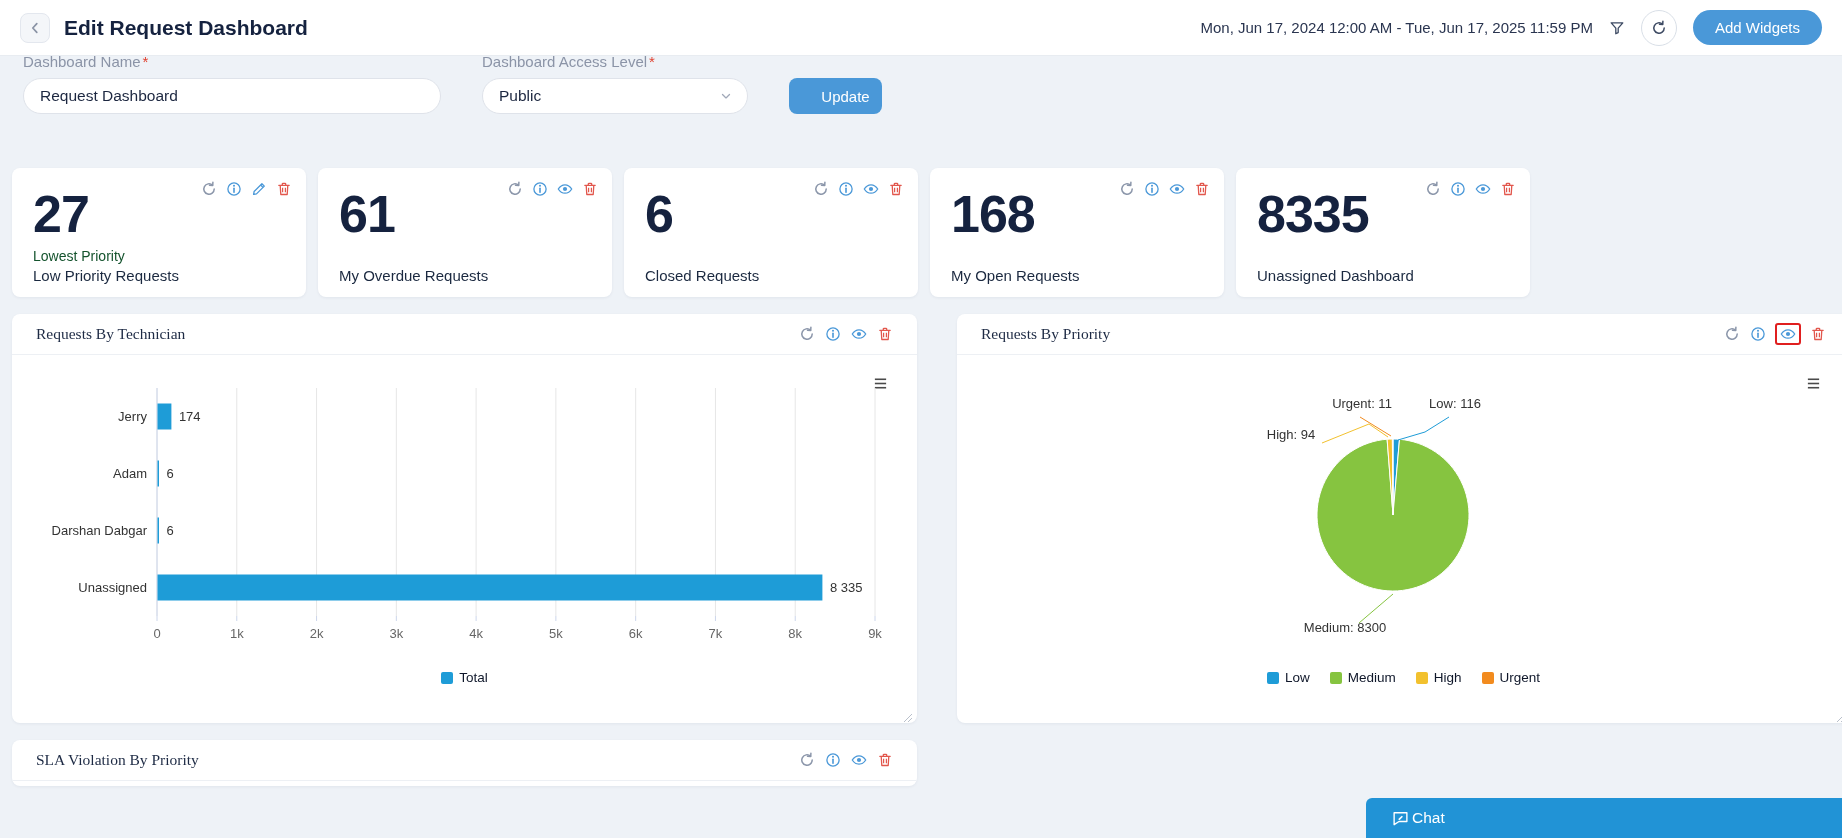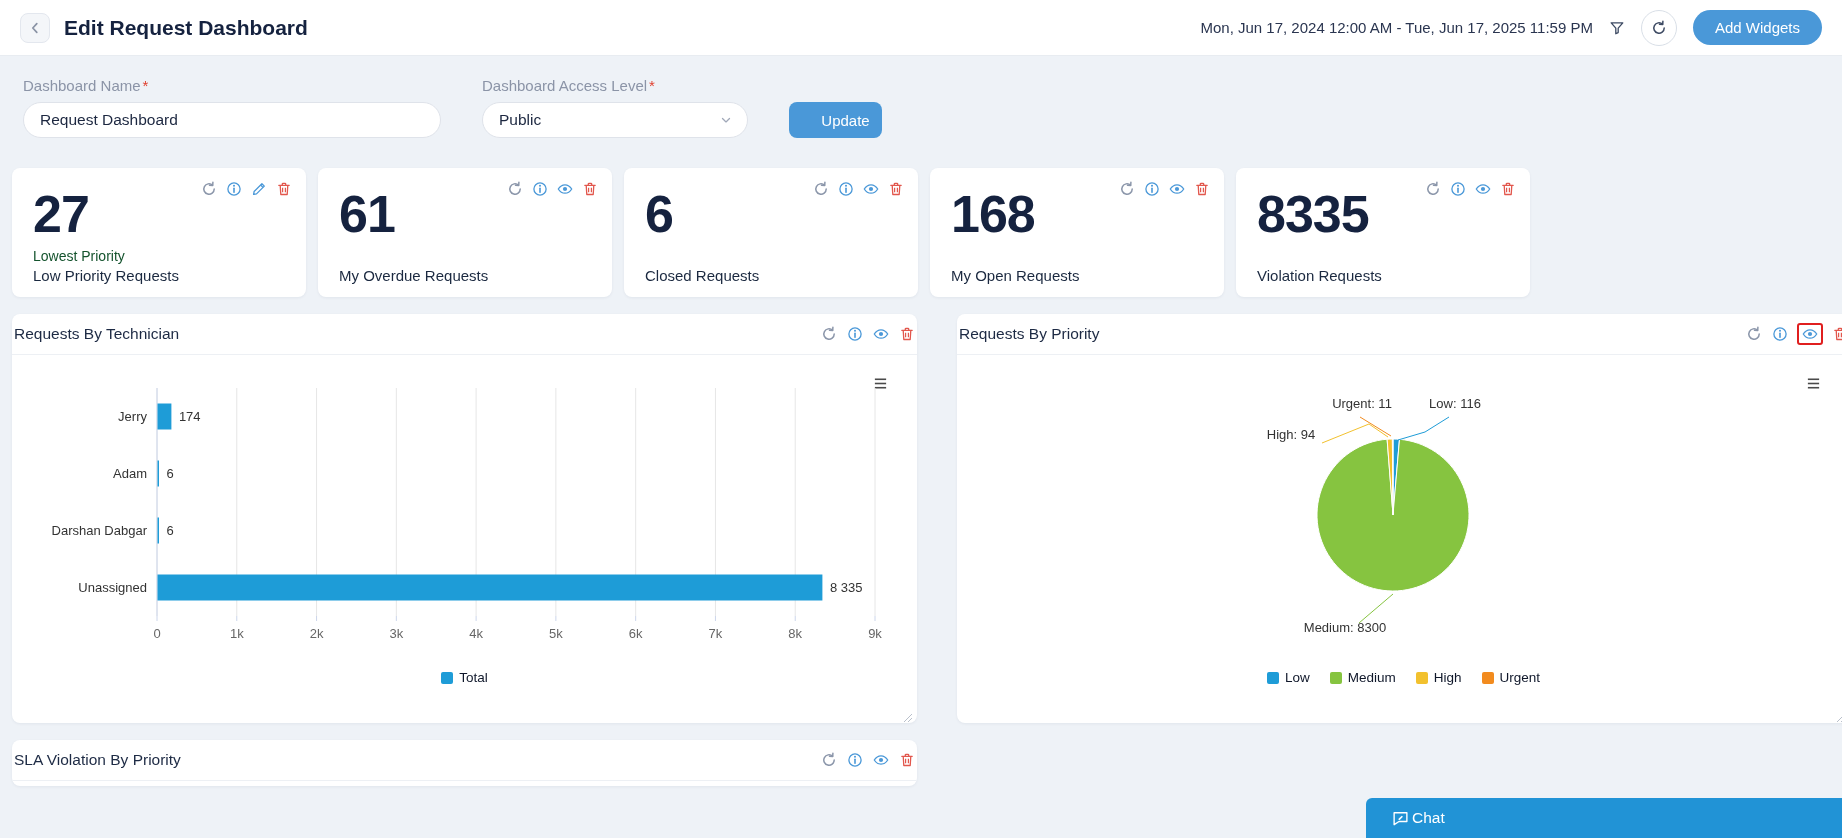--- a/index.html
+++ b/index.html
@@ -34,21 +34,21 @@
   .refresh-circle {
     width:36px; height:36px; border-radius:50%; border:1px solid #d9dfe7; background:#fff;
     display:flex; align-items:center; justify-content:center; color:#3d4a63; cursor:pointer;
   }
   .refresh-circle svg { width:16px; height:16px; }
   .btn { border:none; cursor:pointer; font-family:inherit; background:#4a98d8; color:#fff;padding-left:20px; }
   .btn-addwidgets { height:35px; padding:0 22px; border-radius:18px; font-size:15px;text-align:right; }
   .btn-update { position:absolute; left:789px; top:38px; height:36px; width:93px; border-radius:8px; font-size:15px; }
 
   
-  .form-section { position:absolute; top:64px; left:0; right:0; height:82px; }
+  .form-section { position:absolute; top:40px; left:0; right:0; height:82px; }
   .field-label { position:absolute; top:13px; font-size:15px; color:#8b94a7; }
   .req { color:#e0402f; margin-left:2px; }
   .name-label { left:23px; } .access-label { left:482px; }
   .text-input {
     position:absolute; left:23px; top:38px; width:418px; height:36px;
     border:1px solid #dfe3ea; border-radius:18px; background:#fff;
     padding:16px 16px; font-size:15.5px; color:#1c2740; font-family:inherit; outline:none;
   }
   .select {
     position:absolute; left:482px; top:38px; width:266px; height:36px;
@@ -69,21 +69,21 @@
   .card-text { position:absolute; left:21px; bottom:12px; line-height:1.3; }
   .card-sub { font-size:14px; color:#14532d; display:block; }
   .card-title { font-size:15px; color:#1b2940; display:block; }
 
   
   .widget-card { position:absolute; background:#fff; border-radius:8px; box-shadow:0 1px 3px rgba(20,30,60,.06); }
   #card-bar { left:12px; top:314px; width:905px; height:409px; }
   #card-pie { left:928px; top:314px; width:893px; height:409px;margin-left:29px; }
   #card-sla { left:12px; top:740px; width:905px; height:46px; overflow:hidden; }
   .widget-head {
-    height:41px; border-bottom:1px solid #edf0f4; display:flex; align-items:center; padding:0 2px;
+    height:41px; border-bottom:1px solid #edf0f4; display:flex; align-items:center; padding:0 24px;font-family:Liberation Serif, serif;
   }
   .widget-title { font-size:15.5px; color:#1d2a44; }
   .widget-actions { margin-left:auto; display:flex; align-items:center; gap:10px; }
   .hl-box { border:2px solid #e01f1f; border-radius:3px; padding:1px 3px; display:inline-flex; align-items:center; margin:-3px -1px; }
   .hamburger { position:absolute; top:62px; right:28px; width:17px; height:15px; color:#4a4a4a; cursor:pointer; }
   .hamburger svg { width:100%; height:100%; }
   .chart-svg { position:absolute; top:46px; left:0; }
   #bar-svg { width:890px; height:292px; }
   #pie-svg { width:893px; height:310px; }
   .legend {
@@ -318,21 +318,21 @@
       <span class="ic ic-red">
           <svg viewBox="0 0 16 16">
             <path d="M2.8 4.3h10.4M6.3 4.3V3a.7.7 0 0 1 .7-.7h2a.7.7 0 0 1 .7.7v1.3M4.2 4.3l.6 9.2h6.4l.6-9.2" fill="none" stroke="currentColor" stroke-width="1.3" stroke-linecap="round" stroke-linejoin="round"></path>
             <line x1="6.6" y1="6.8" x2="6.6" y2="11.3" stroke="currentColor" stroke-width="1.2"></line>
             <line x1="9.4" y1="6.8" x2="9.4" y2="11.3" stroke="currentColor" stroke-width="1.2"></line>
           </svg>
         </span>
     </div>
     <div class="card-number">8335</div>
     <div class="card-text">
-        <span class="card-title">Violation Requests</span>
+        <span class="card-title">Unassigned Dashboard</span>
       </div>
   </div>
 
 </div>
 
 <div class="widget-card" id="card-bar">
   <div class="widget-head">
     <span class="widget-title">Requests By Technician</span>
     <div class="widget-actions">
       <span class="ic ic-gray">

